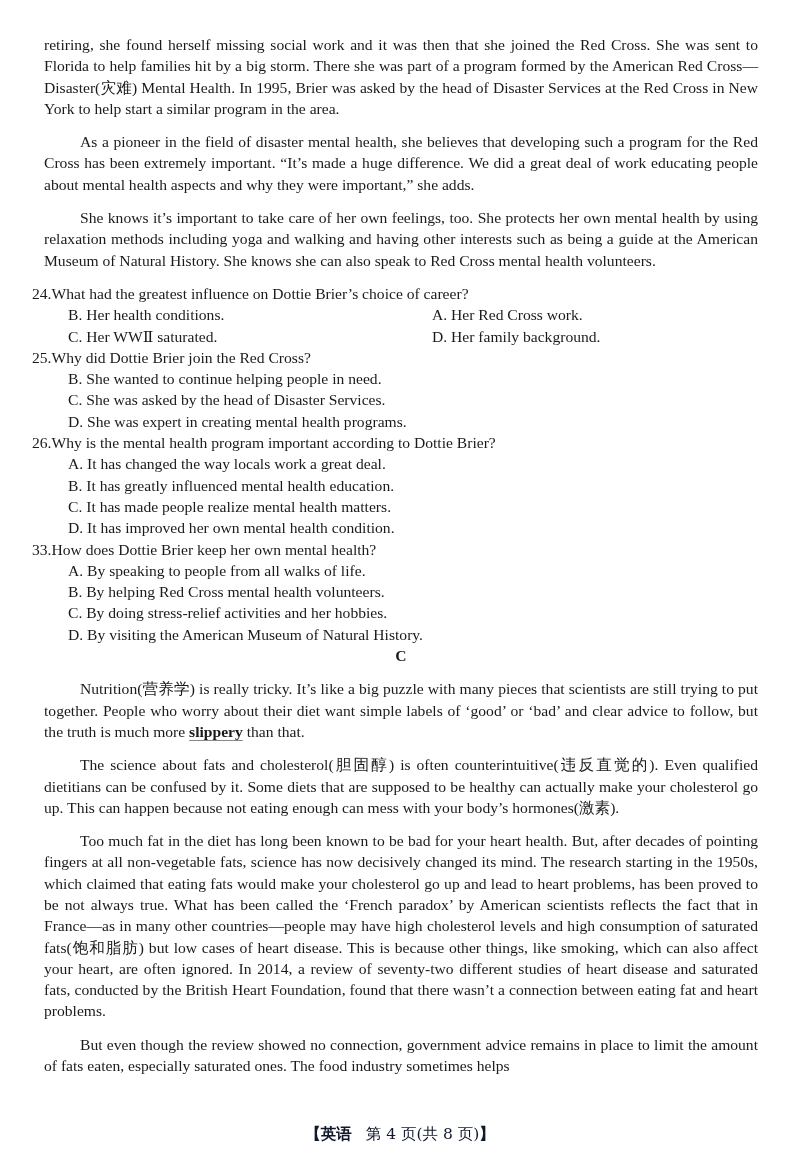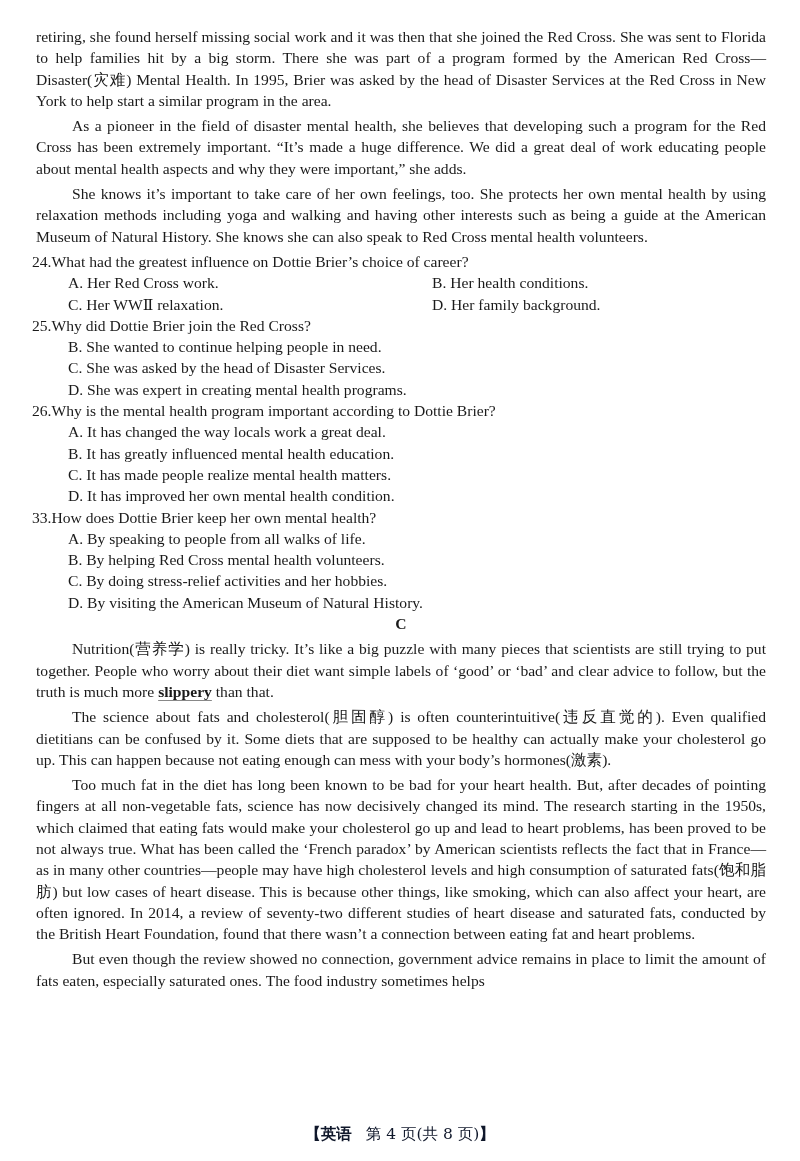--- a/index.html
+++ b/index.html
@@ -17,21 +17,21 @@
     }
     .page {
       position: absolute;
       left: 32px;
       top: 22px;
       width: 738px;
       font-size: 15.6px;
       line-height: 21.3px;
     }
     .para {
-      margin: 4px;
+      margin: 12px;
       text-align: justify;
       text-align-last: left;
     }
     .para.indent { text-indent: 36px; }
     .question { margin: 0; }
     .options { margin: 0; padding-left: 36px; }
     .options.two-col {
       display: grid;
       grid-template-columns: 364px 1fr;
     }
@@ -69,23 +69,23 @@
     <p class="para">retiring, she found herself missing social work and it was then that she joined the Red Cross. She was sent to Florida to help families hit by a big storm. There she was part of a program formed by the American Red Cross—Disaster(灾难) Mental Health. In 1995, Brier was asked by the head of Disaster Services at the Red Cross in New York to help start a similar program in the area.</p>
     <p class="para indent">As a pioneer in the field of disaster mental health, she believes that developing such a program for the Red Cross has been extremely important. “It’s made a huge difference. We did a great deal of work educating people about mental health aspects and why they were important,” she adds.</p>
     <p class="para indent">She knows it’s important to take care of her own feelings, too. She protects her own mental health by using relaxation methods including yoga and walking and having other interests such as being a guide at the American Museum of Natural History. She knows she can also speak to Red Cross mental health volunteers.</p>
   </div>
 
   <div>
     <p class="question">
       <span>24.</span><span>What had the greatest influence on Dottie Brier’s choice of career?</span>
     </p>
     <div class="options two-col">
+      <p class="opt"><span>B.</span> <span>Her health conditions.</span></p>
       <p class="opt"><span>A.</span> <span>Her Red Cross work.</span></p>
-      <p class="opt"><span>B.</span> <span>Her health conditions.</span></p>
-      <p class="opt"><span>C.</span> <span>Her WWⅡ relaxation.</span></p>
+      <p class="opt"><span>C.</span> <span>Her WWⅡ saturated.</span></p>
       <p class="opt"><span>D.</span> <span>Her family background.</span></p>
     </div>
   </div>
 
   <div>
     <p class="question">
       <span>25.</span><span>Why did Dottie Brier join the Red Cross?</span>
     </p>
     <div class="options">
       <p class="opt"><span>B.</span> <span>She wanted to continue helping people in need.</span></p>

